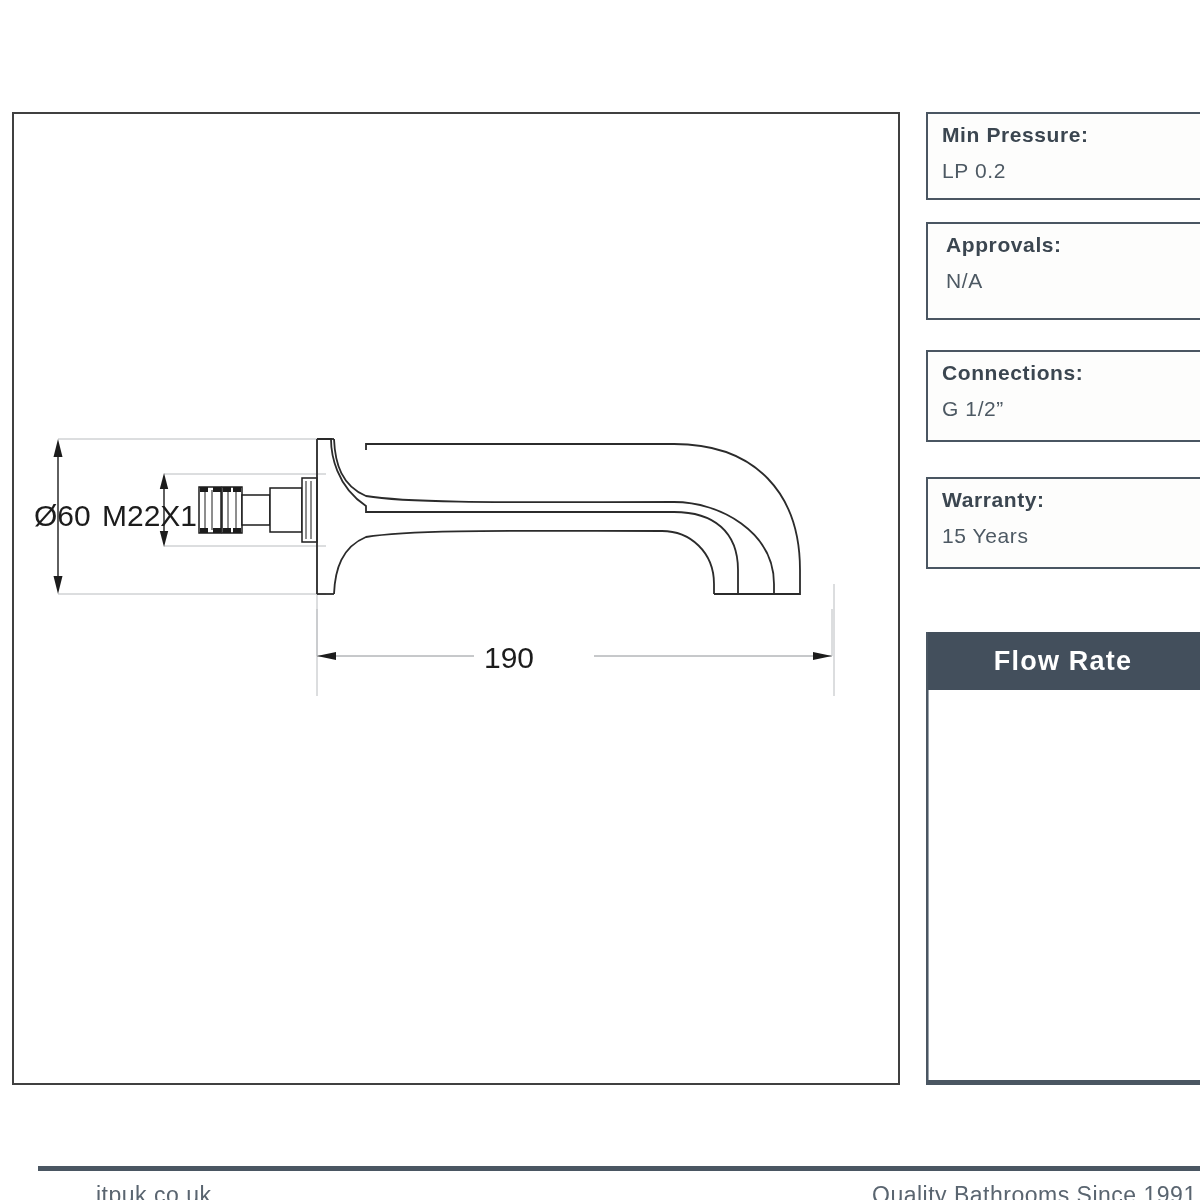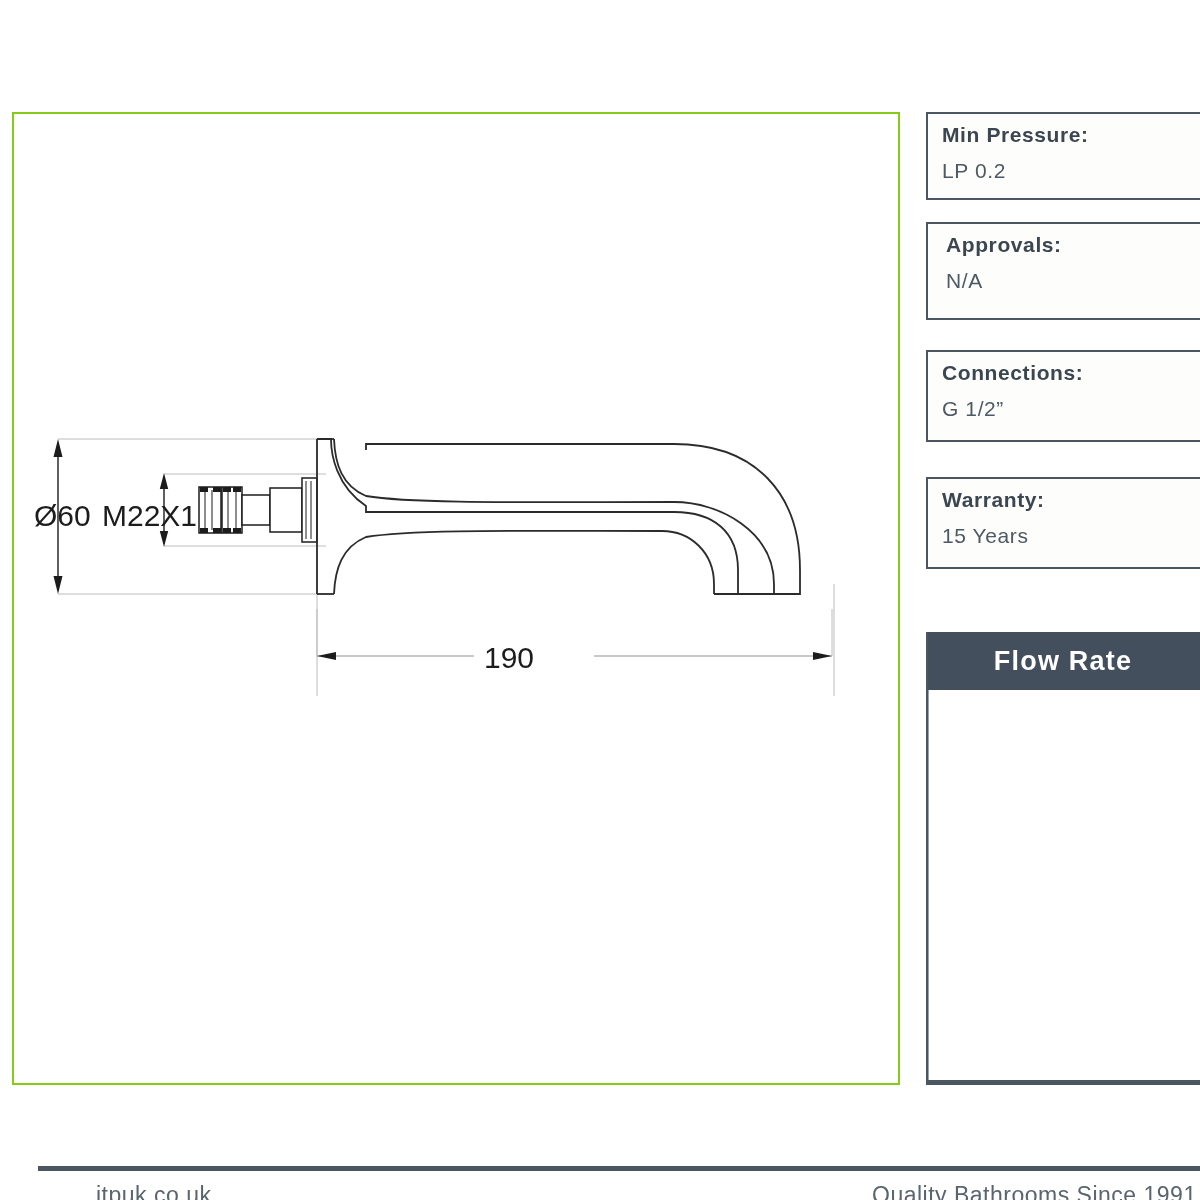--- a/index.html
+++ b/index.html
@@ -16,21 +16,21 @@
     color: #3f4b57;
   }
 
   
   #drawing-panel {
     position: absolute;
     left: 12px;
     top: 112px;
     width: 888px;
     height: 973px;
-    border: 2px solid #84cc16;
+    border: 2px solid #404040;
     box-sizing: border-box;
     background: #ffffff;
   }
   #drawing-svg {
     position: absolute;
     left: 0;
     top: 0;
     width: 888px;
     height: 973px;
     display: block;

